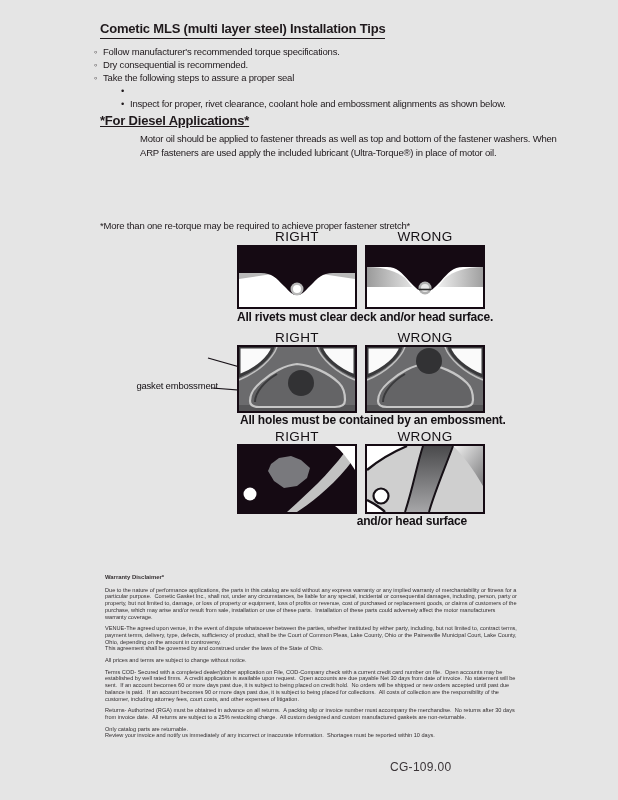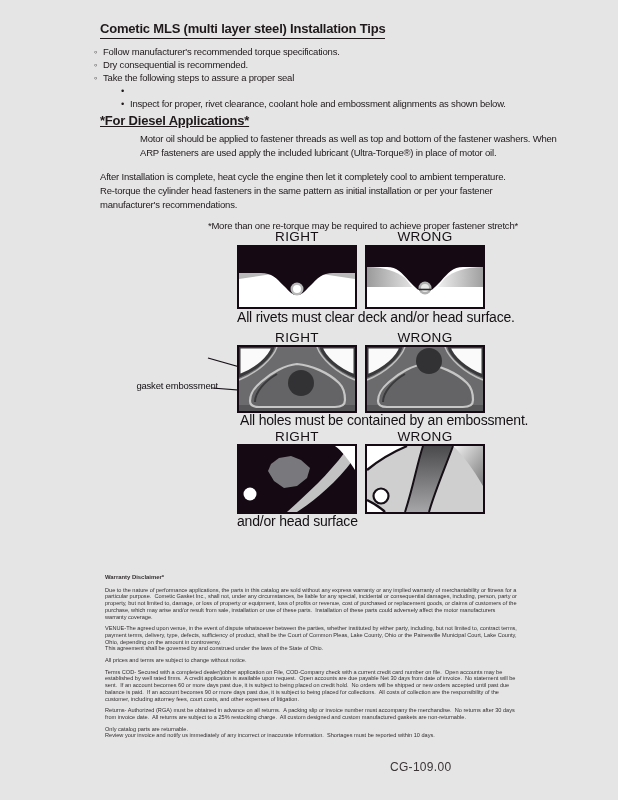--- a/index.html
+++ b/index.html
@@ -17,21 +17,21 @@
   .tips { width:440px; }
   .tip-row { display:flex; font-size:9.5px; letter-spacing:-0.2px; line-height:13px; }
   .tip-row .marker { width:9px; flex:0 0 9px; text-align:left; }
   .tip-row.sub { margin-left:27px; }
 
   .h2 { font-size:13px; font-weight:bold; letter-spacing:-0.2px;text-decoration:underline; }
   .body-para { font-size:9.5px; letter-spacing:-0.2px; line-height:14px; width:418px; }
 
   .diag-label { width:120px; text-align:center; font-size:13.5px; letter-spacing:0.4px; color:#141014; }
   .diag-box { width:120px; height:64px; }
-  .caption { font-size:14px; font-weight:normal; letter-spacing:-0.2px; line-height:11px; color:#141014; }
+  .caption { font-size:12px; font-weight:bold; letter-spacing:-0.2px; line-height:11px; color:#141014;text-align:right; }
 
   .callout { font-size:9.5px; letter-spacing:-0.2px; line-height:11.5px; width:103px; text-align:right; color:#141014; }
 
   .fineprint { width:412px; font-size:5.6px; line-height:6.7px; color:#332e30; letter-spacing:0; }
   .fineprint .fp-head { font-size:5.9px; font-weight:bold; margin-bottom:6px; }
   .fineprint .fp-para { margin-bottom:5px; }
   .fineprint .fp-tight { margin-bottom:0; }
 
   .footer-num { font-size:12px; letter-spacing:0.3px; color:#3b3538; }
 
@@ -61,22 +61,21 @@
       <span class="marker">•</span>
     </div>
     <div class="tip-row sub">
       <span class="marker">•</span>
       <span class="pre">Inspect for proper, rivet clearance, coolant hole and embossment alignments as shown below.</span>
     </div>
   </div>
 
   <div class="abs h2" style="left:100px; top:113px;">*For Diesel Applications*</div>
   <div class="abs body-para pre" style="left:100px; top:132px;margin-left:40px;">Motor oil should be applied to fastener threads as well as top and bottom of the fastener washers. When ARP fasteners are used apply the included lubricant (Ultra-Torque®) in place of motor oil.</div>
-  <div class="abs body-para pre" style="left:100px; top:170px;">After Installation is complete, heat cycle the engine then let it completely cool to ambient temperature. Re-torque the cylinder head fasteners in the same pattern as initial installation or per your fastener manufacturer's recommendations.</div>
-  <div class="abs body-para pre" style="left:100px; top:219px;text-align:right;">*More than one re-torque may be required to achieve proper fastener stretch*</div>
+  <div class="abs body-para pre" style="left:100px; top:219px;">*More than one re-torque may be required to achieve proper fastener stretch*</div>
 
   <div class="abs diag-label" style="left:237px; top:229px;">RIGHT</div>
   <div class="abs diag-label" style="left:365px; top:229px;">WRONG</div>
 
   <div class="abs diag-box" style="left:237px; top:245px;">
     <svg width="120" height="64" viewBox="0 0 120 64">
       <rect x="0" y="0" width="120" height="64" fill="#ffffff"></rect>
       <path d="M2,28 L42,28 L2,34 Z" fill="#b9b9b9"></path>
       <path d="M118,28 L78,28 L118,34 Z" fill="#b9b9b9"></path>
       <path d="M2,2 H118 V28 H96 C85,28 81,33 73,41 C67,47 65,50 60,50 C55,50 53,47 47,41 C39,33 35,28 24,28 H2 Z" fill="#150a13"></path>

